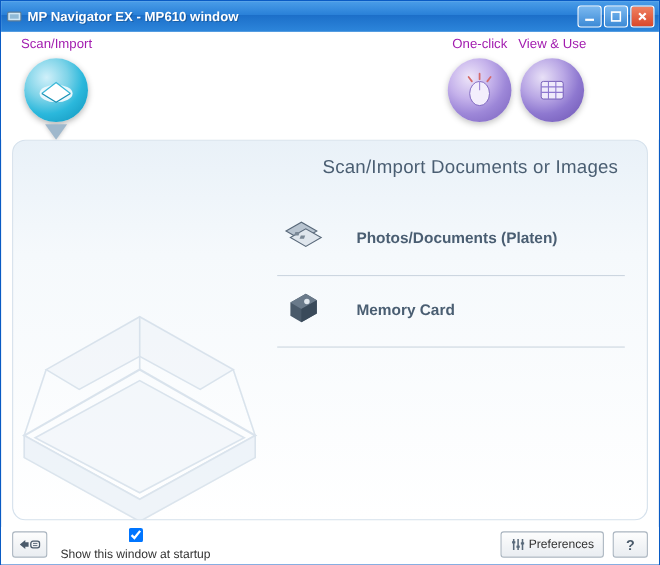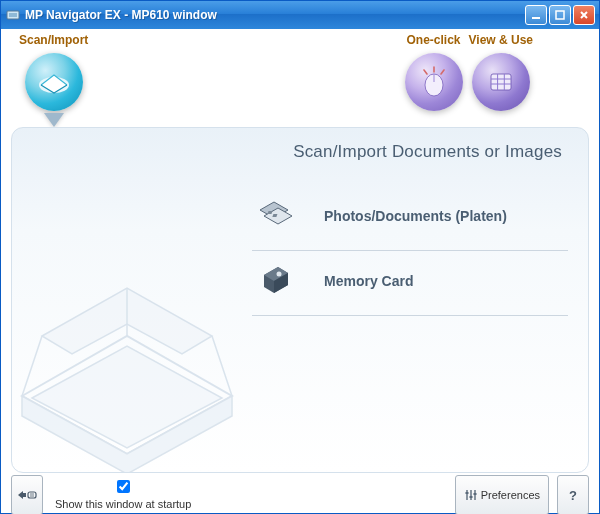--- a/index.html
+++ b/index.html
@@ -71,22 +71,22 @@
 .nav-item {
   display: flex;
   flex-direction: column;
   align-items: center;
   margin-right: 48px;
   cursor: pointer;
 }
 .nav-item.right { margin-left: auto; margin-right: 6px; }
 .nav-label {
   font-size: 12px;
-  font-weight: bold;
-  color: #a16207;
+  font-weight: normal;
+  color: #a21caf;
   margin-bottom: 6px;
 }
 .nav-icon {
   width: 58px;
   height: 58px;
   border-radius: 50%;
   display: flex;
   align-items: center;
   justify-content: center;
   position: relative;
@@ -165,21 +165,21 @@
 
 .footer {
   height: 34px;
   padding: 4px 10px 6px 10px;
   display: flex;
   align-items: center;
   gap: 8px;
   background: #fff;
 }
 .footer-btn {
-  height: 40px;
+  height: 24px;
   border: 1px solid #a9b4bf;
   border-radius: 3px;
   background: linear-gradient(to bottom, #fdfdfd, #e9edf1);
   display: flex;
   align-items: center;
   padding: 0 8px;
   font-size: 11px;
   color: #333;
   cursor: pointer;
   gap: 3px;

